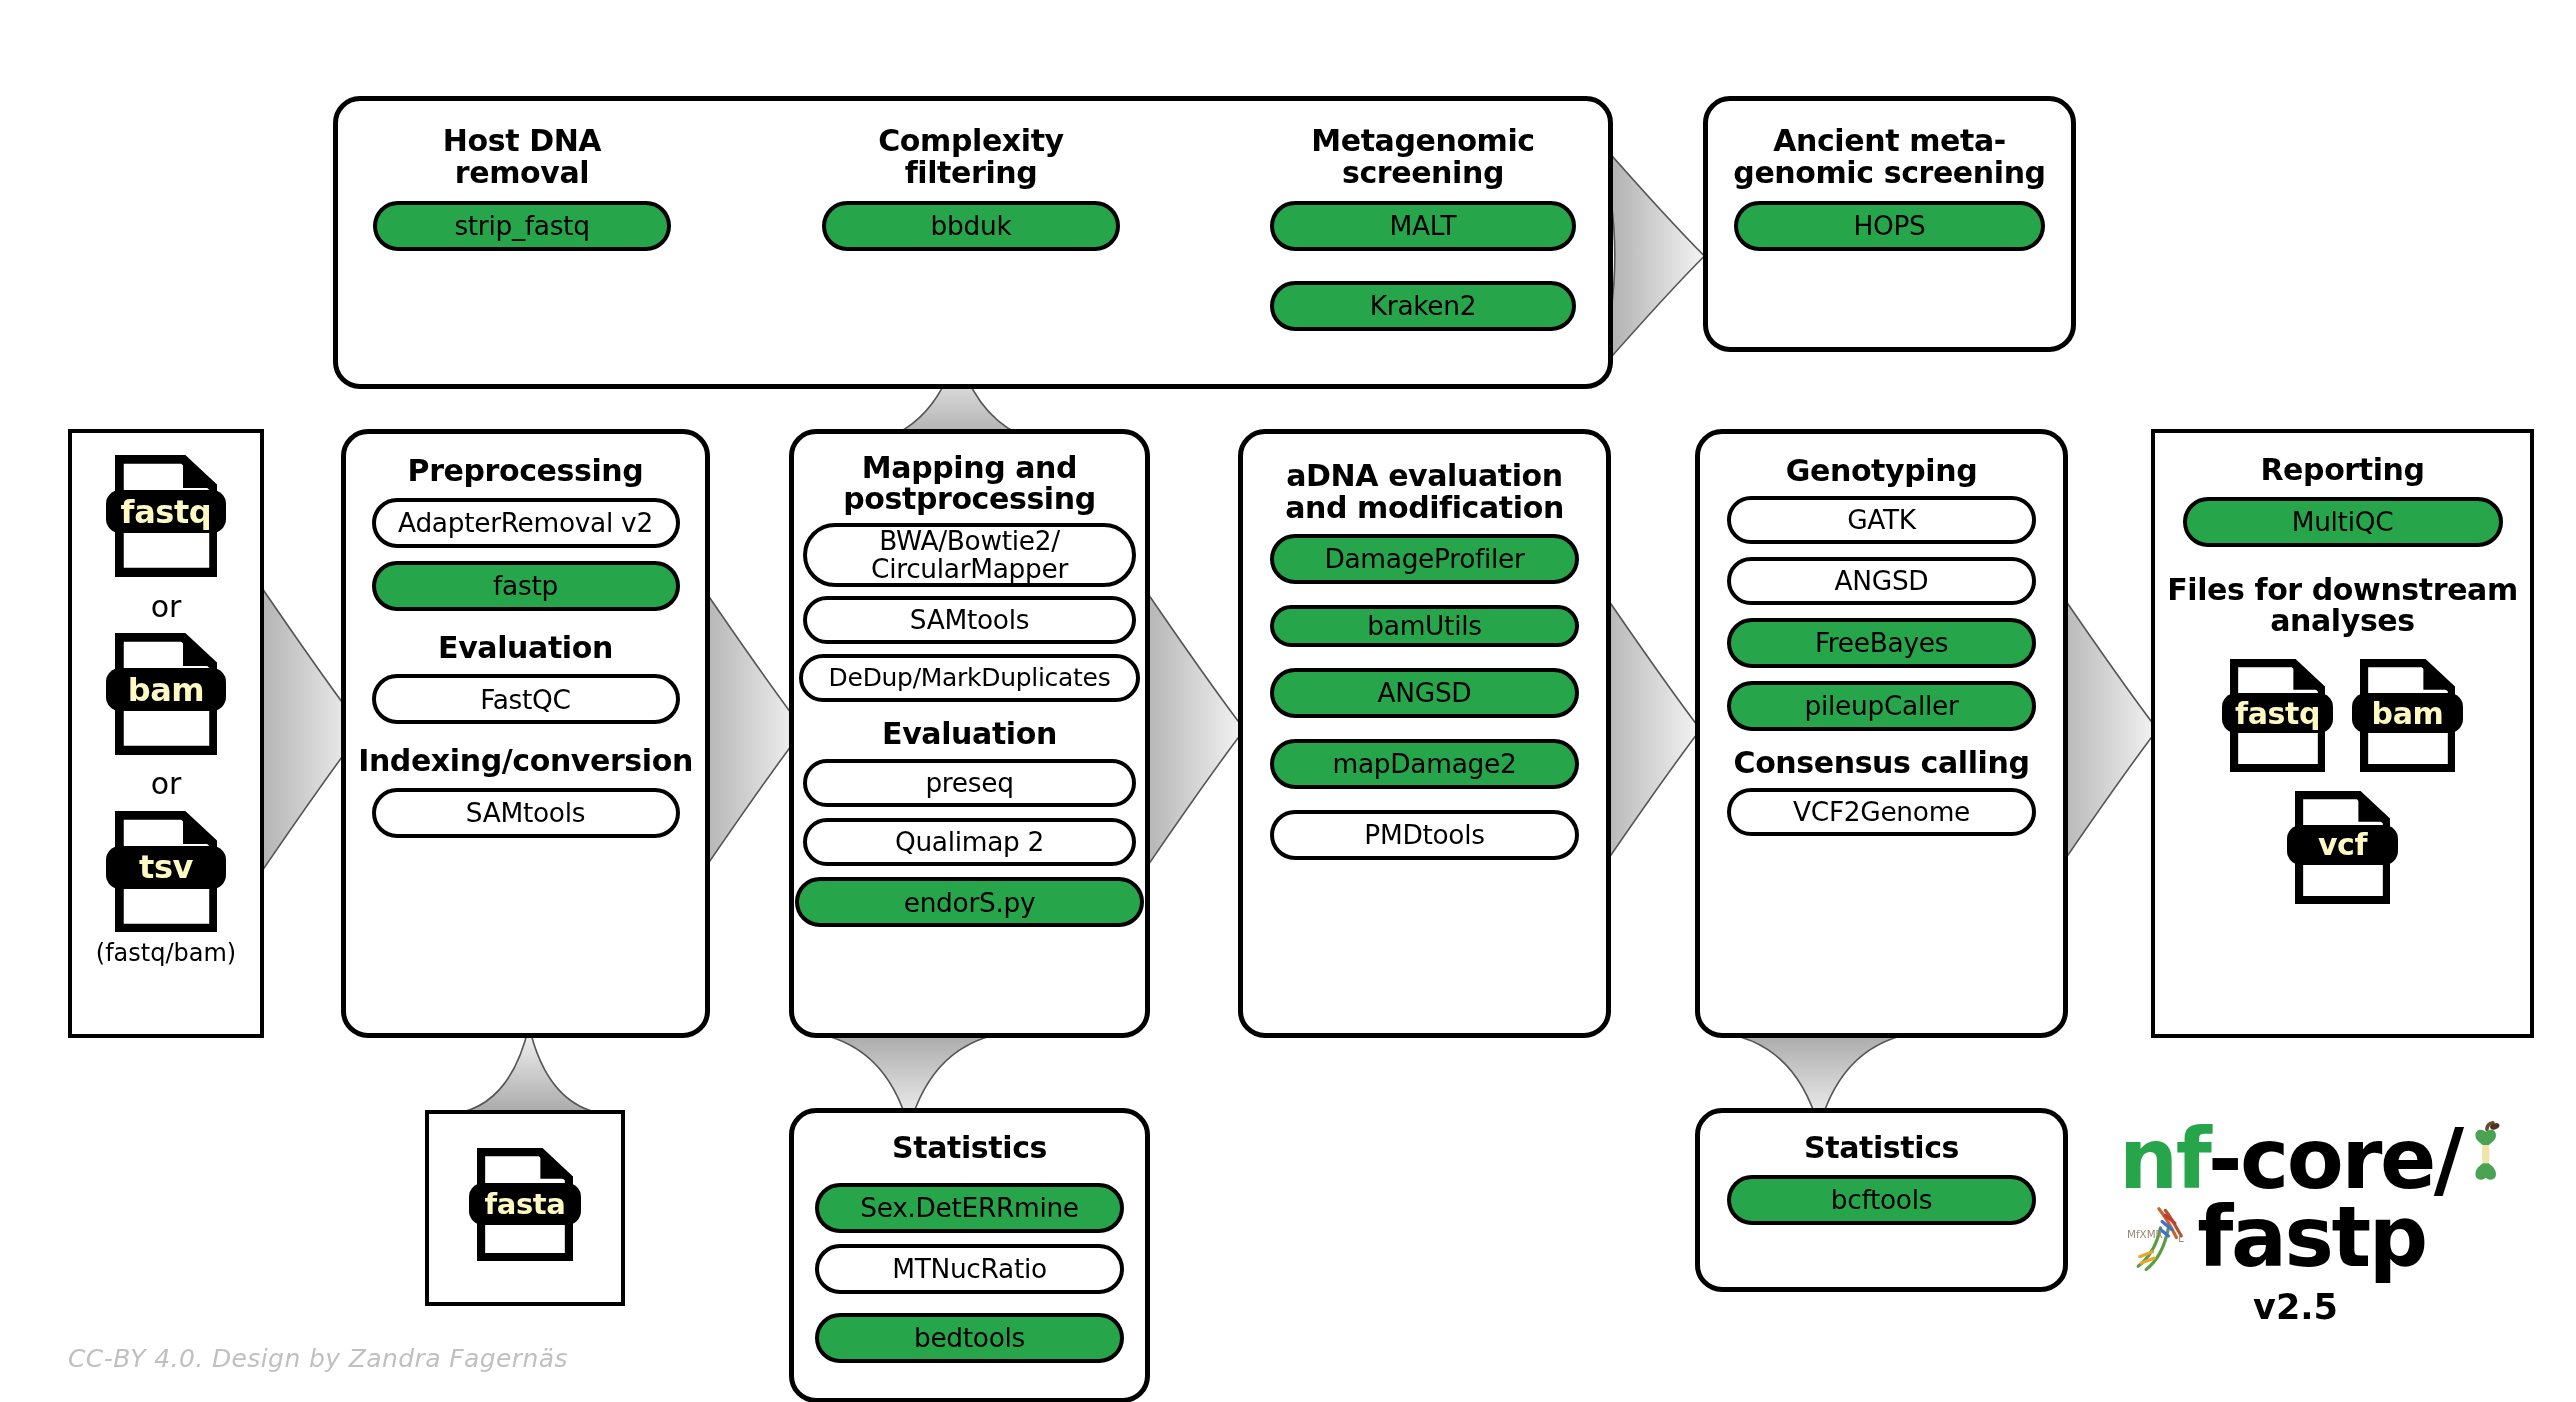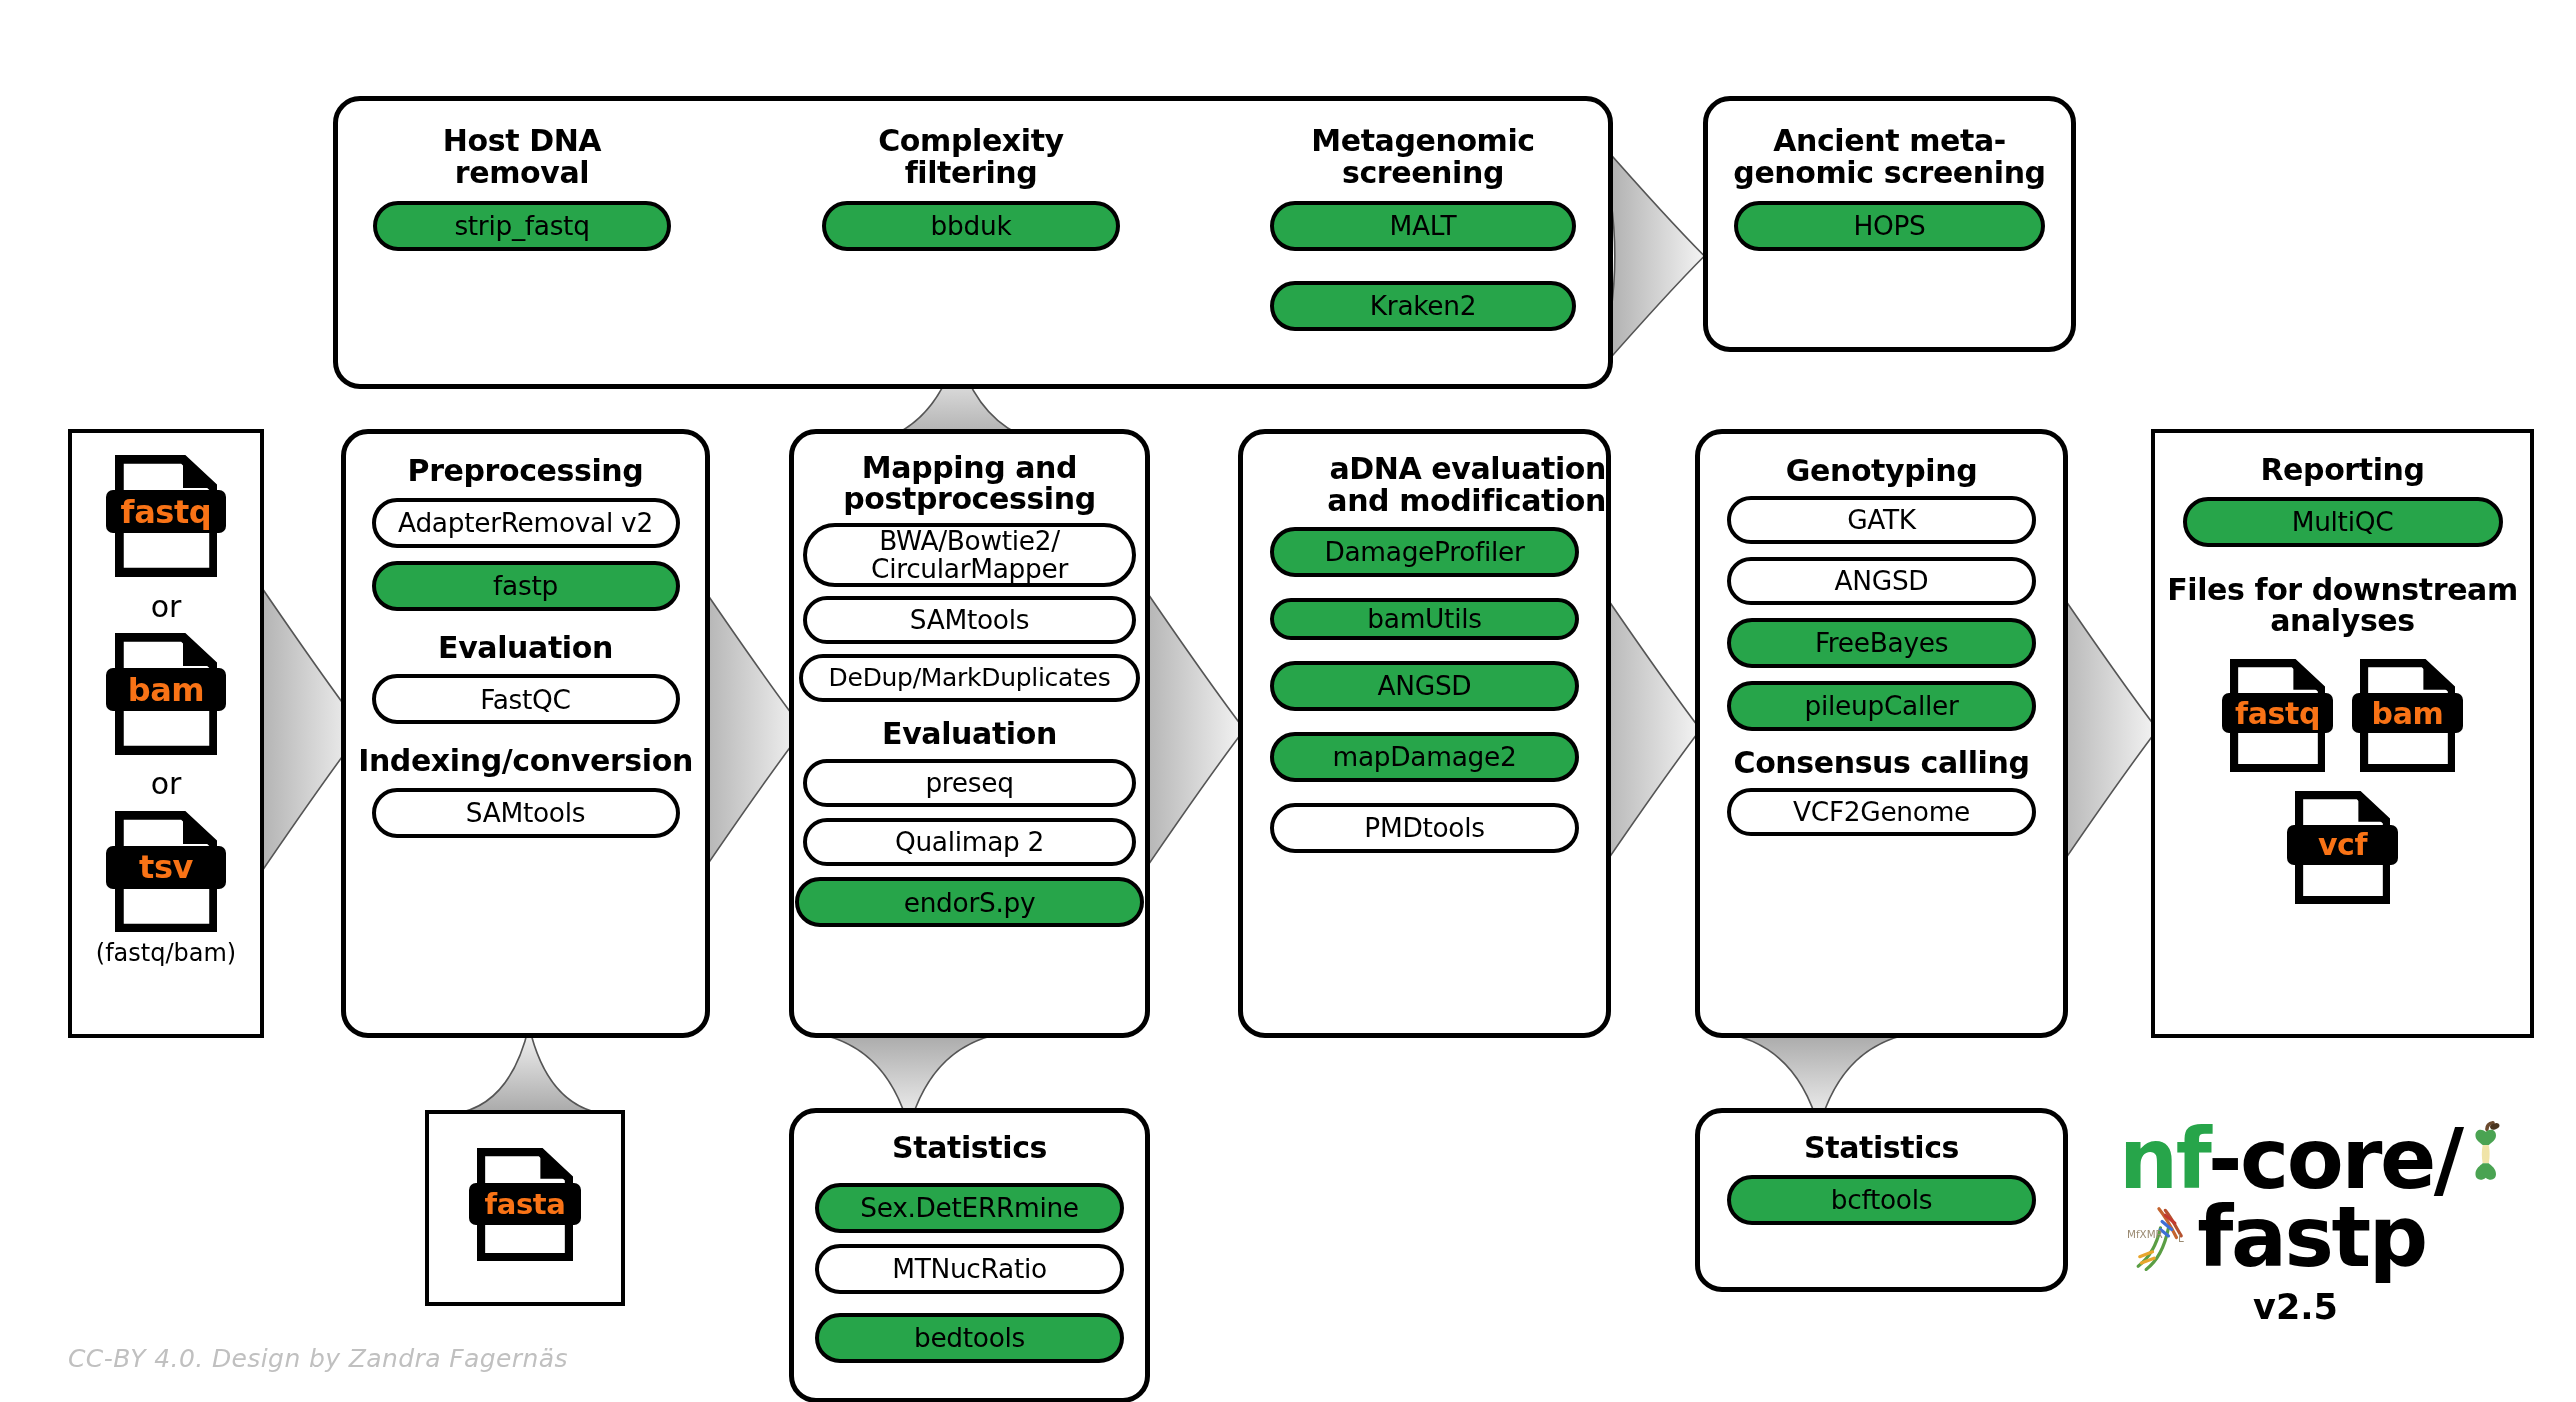--- a/index.html
+++ b/index.html
@@ -77,24 +77,24 @@
   
   .fileicon { position: relative; }
   .fileicon .sheet {
     position: absolute; inset: 0;
   }
   .fileicon .label {
     position: absolute;
     left: -8%;
     width: 116%;
     background: #000;
-    color: #f97316;
+    color: #fef9c3;
     font-weight: bold;
     text-align: center;
-    border-radius: 7px;
+    border-radius: 14px;
     font-family: "DejaVu Sans", sans-serif;
     display: flex;
     align-items: center;
     justify-content: center;
     letter-spacing: -0.4px;
   }
 
   .or-text {
     text-align: center;
     font-size: 30px;
@@ -284,21 +284,21 @@
     <div class="pill" style="margin:9.6px auto 0; width:341px; height:48px; font-size:25px;">DeDup/MarkDuplicates</div>
 
     <div class="sub-title" style="margin-top:16px;">Evaluation</div>
 
     <div class="pill" style="margin:9.6px auto 0; width:333px; height:48px;">preseq</div>
     <div class="pill" style="margin:11.2px auto 0; width:333px; height:48px;">Qualimap 2</div>
     <div class="pill green" style="margin:11.2px auto 0; width:349px; height:50px;">endorS.py</div>
   </div>
 
   <div class="panel rounded" style="left:1238px; top:429px; width:373px; height:609px;">
-    <div class="panel-title" style="margin-top:19px;text-align:right;">aDNA evaluation
+    <div class="panel-title" style="margin-top:26px;">aDNA evaluation
 and modification</div>
 
     <div class="pill green" style="margin:11.2px auto 0; width:309px; height:50px;">DamageProfiler</div>
     <div class="pill green" style="margin:21px auto 0; width:309px; height:42px;">bamUtils</div>
     <div class="pill green" style="margin:21px auto 0; width:309px; height:50px;">ANGSD</div>
     <div class="pill green" style="margin:21px auto 0; width:309px; height:50px;">mapDamage2</div>
     <div class="pill" style="margin:21px auto 0; width:309px; height:50px;">PMDtools</div>
   </div>
 
   <div class="panel rounded" style="left:1695px; top:429px; width:373px; height:609px;">

